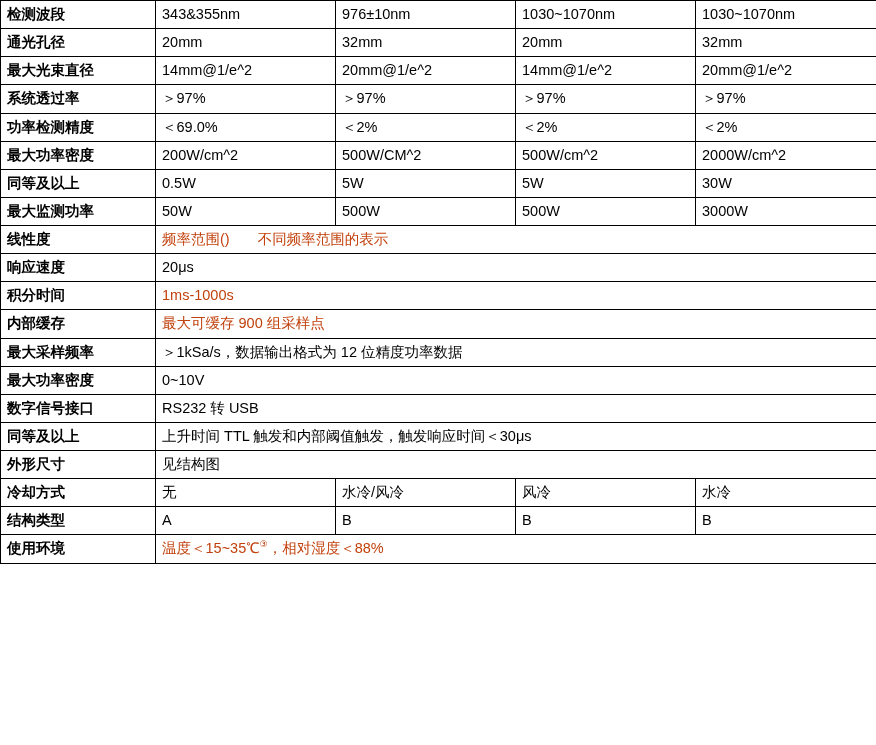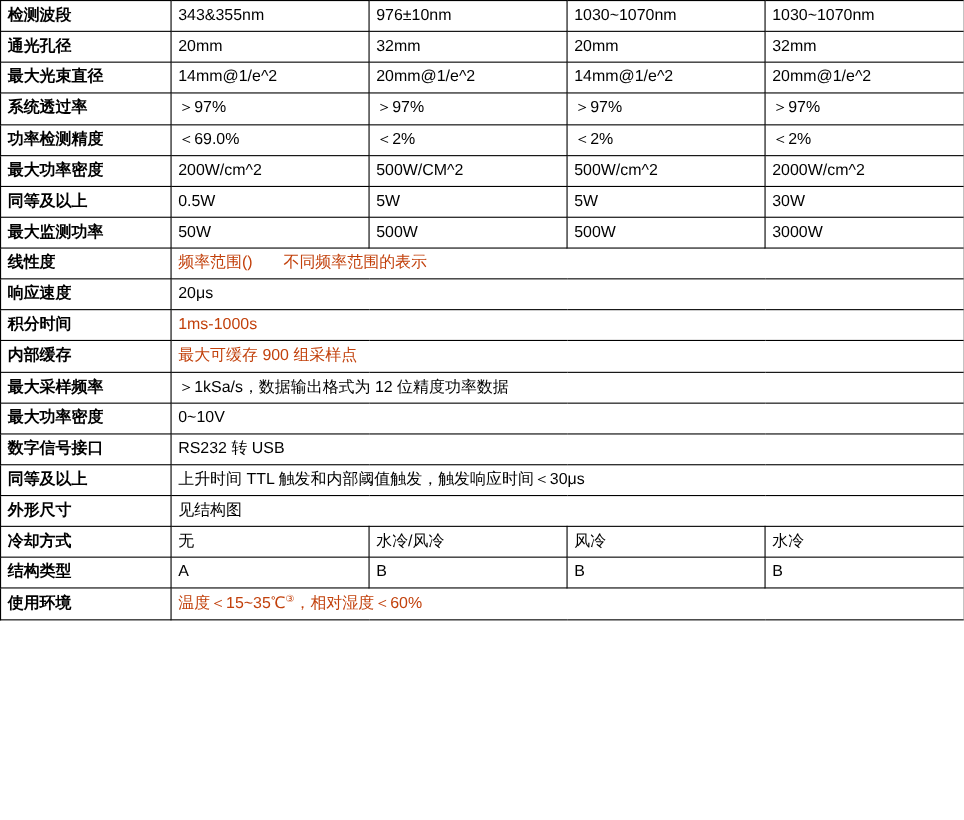--- a/index.html
+++ b/index.html
@@ -184,18 +184,18 @@
     <tr>
       <td class="label">结构类型</td>
       <td class="val">A</td>
       <td class="val">B</td>
       <td class="val">B</td>
       <td class="val">B</td>
     </tr>
 
     <tr>
       <td class="label">使用环境</td>
-      <td class="val red" colspan="4"><span>温度＜15~35℃</span><span class="sup">③</span><span>，相对湿度＜60%</span></td>
+      <td class="val red" colspan="4"><span>温度＜15~35℃</span><span class="sup">③</span><span>，相对湿度＜88%</span></td>
     </tr>
 
 
   </tbody>
 </table>
 
 </body></html>

